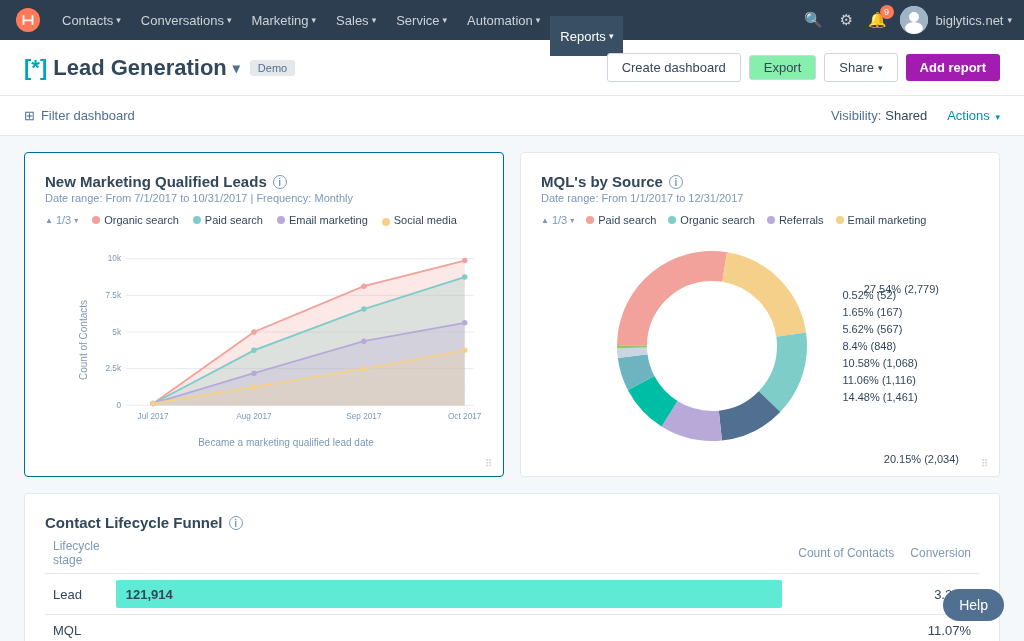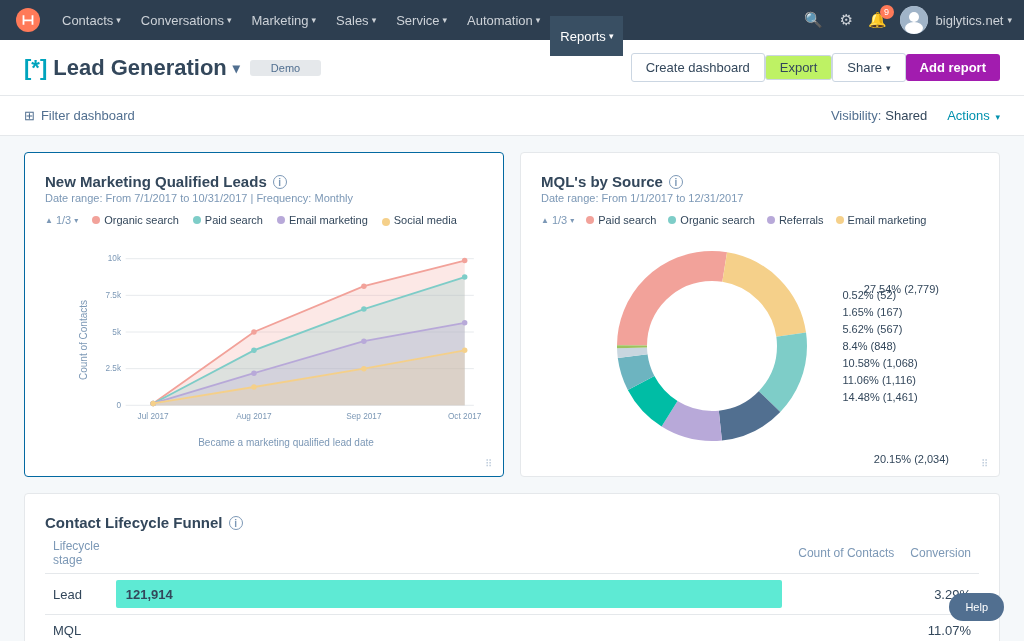--- a/index.html
+++ b/index.html
@@ -66,25 +66,25 @@
   </div>
 </nav>
 
 <div style="background:#fff;border-bottom:1px solid #e5e8eb;padding:0 24px;height:56px;display:flex;align-items:center;justify-content:space-between;">
   <div style="display:flex;align-items:center;gap:10px;">
     <div style="font-size:22px;font-weight:600;color:#33475b;display:flex;align-items:center;gap:6px;">
       <span style="color:#00a4bd;">[*]</span>
       <span>Lead Generation</span>
       <span style="font-size:14px;color:#516f90;cursor:pointer;">▾</span>
     </div>
-    <span style="background:#e5e8eb;color:#516f90;font-size:11px;padding:2px 21px;border-radius:3px;">Demo</span>
-  </div>
-  <div style="display:flex;align-items:center;gap:0;">
+    <span style="background:#e5e8eb;color:#516f90;font-size:11px;padding:2px 8px;border-radius:3px;">Demo</span>
+  </div>
+  <div style="display:flex;align-items:center;gap:8px;">
     <button style="border:1px solid #cbd6e2;background:#fff;color:#33475b;padding:6px 14px;border-radius:3px;cursor:pointer;font-size:13px;">Create dashboard</button>
-    <button style="border:1px solid #cbd6e2;background:#bef264;color:#33475b;padding:4px 14px;border-radius:3px;cursor:pointer;font-size:13px;">Export</button>
+    <button style="border:1px solid #cbd6e2;background:#86efac;color:#33475b;padding:4px 14px;border-radius:3px;cursor:pointer;font-size:13px;">Export</button>
     <button style="border:1px solid #cbd6e2;background:#fff;color:#33475b;padding:6px 14px;border-radius:3px;cursor:pointer;font-size:13px;display:flex;align-items:center;gap:4px;">
       <span>Share</span>
       <span style="font-size:9px;">▾</span>
     </button>
     <button style="background:#a21caf;color:#fff;border:none;padding:6px 14px;border-radius:3px;cursor:pointer;font-size:13px;font-weight:600;">Add report</button>
   </div>
 </div>
 
 <div style="background:#fff;border-bottom:1px solid #e5e8eb;padding:0 24px;height:40px;display:flex;align-items:center;justify-content:space-between;">
   <div style="display:flex;align-items:center;gap:6px;color:#516f90;cursor:pointer;font-size:13px;">
@@ -250,21 +250,21 @@
           <div>1.65% (167)</div>
           <div>5.62% (567)</div>
           <div>8.4% (848)</div>
           <div>10.58% (1,068)</div>
           <div>11.06% (1,116)</div>
           <div>14.48% (1,461)</div>
         </div>
       </div>
 
       <div style="position:absolute;right:60px;top:130px;font-size:11px;color:#33475b;">27.54% (2,779)</div>
-      <div style="position:absolute;right:50px;top:300px;font-size:11px;color:#33475b;">20.15% (2,034)</div>
+      <div style="position:absolute;right:40px;top:300px;font-size:11px;color:#33475b;">20.15% (2,034)</div>
 
       <div style="position:absolute;bottom:6px;right:6px;width:12px;height:12px;cursor:se-resize;opacity:0.5;color:#7c98b6;font-size:10px;">⠿</div>
     </div>
   </div>
 
   <div style="background:#fff;border:1px solid #e5e8eb;border-radius:4px;padding:20px;">
     <div style="font-size:15px;font-weight:600;color:#33475b;margin-bottom:2px;display:flex;align-items:center;gap:6px;">
       <span>Contact Lifecycle Funnel</span>
       <span style="display:inline-block;width:14px;height:14px;border-radius:50%;border:1px solid #7c98b6;text-align:center;line-height:13px;font-size:10px;color:#7c98b6;cursor:pointer;">i</span>
     </div>
@@ -296,15 +296,15 @@
           </td>
           <td style="padding:6px 8px;"></td>
           <td style="font-size:13px;color:#33475b;text-align:right;padding:6px 8px;">11.07%</td>
         </tr>
       </tbody>
     </table>
   </div>
 
 </div>
 
-<div style="position:fixed;bottom:20px;right:20px;background:#516f90;color:#fff;border-radius:20px;padding:8px 16px;font-size:11px;cursor:pointer;z-index:100;">
+<div style="position:fixed;bottom:20px;right:20px;background:#516f90;color:#fff;border-radius:20px;padding:8px 16px;font-size:14px;cursor:pointer;z-index:100;">
   <span>Help</span>
 </div>
 
 </body></html>

